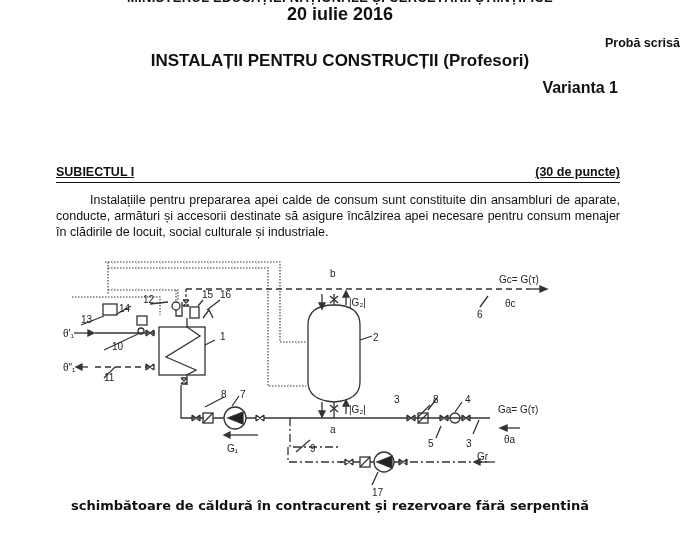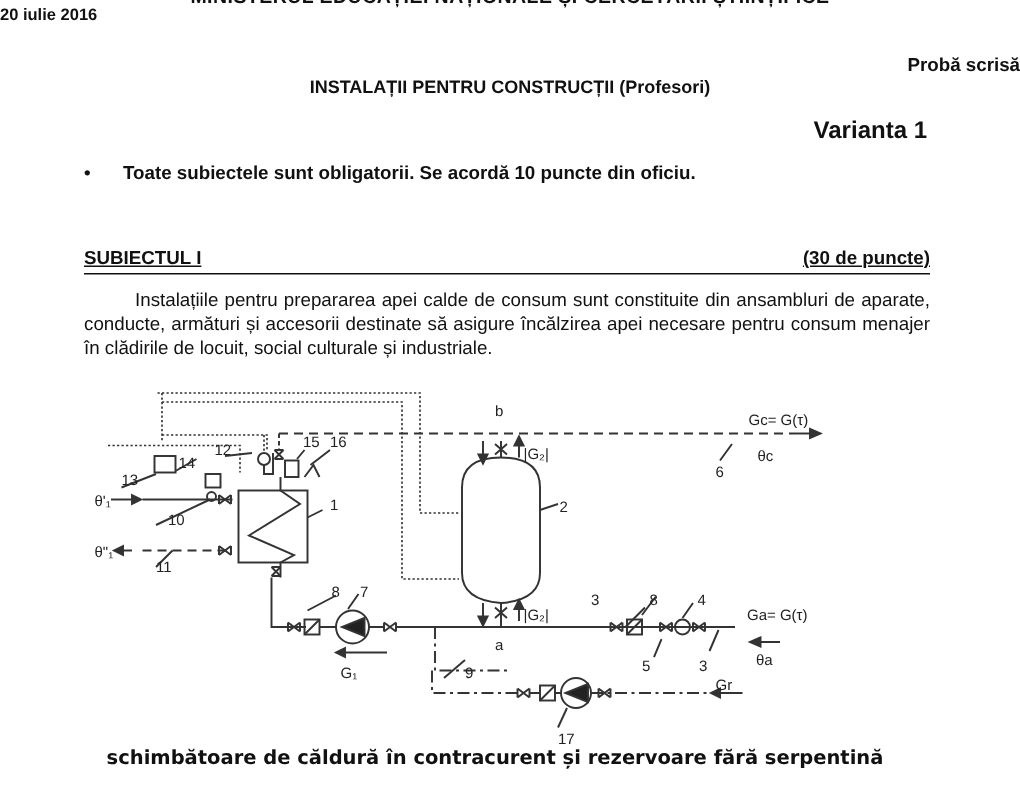--- a/index.html
+++ b/index.html
@@ -1,22 +1,22 @@
 <!DOCTYPE html>
 <html><head>
 <meta charset="utf-8">
 <style>
   html, body { margin: 0; padding: 0; background: #ffffff; }
   body { width: 680px; height: 533px; overflow: hidden; position: relative;
          font-family: "Liberation Sans", sans-serif; color: #111; }
   .abs { position: absolute; }
   .cut { top: -10px; left: 0; width: 680px; text-align: center; font-weight: bold; font-size: 13px; color: #111; letter-spacing: 0.3px; }
-  .date { top: 4px; left: 0; width: 680px; text-align: left; font-weight: bold; font-size: 11px; }
+  .date { top: 4px; left: 0; width: 680px; text-align: center; font-weight: bold; font-size: 18px; }
   .proba { top: 36px; left: 0; width: 680px; text-align: right; font-weight: bold; font-size: 12.5px; }
-  .subj { top: 51px; left: 0; width: 680px; text-align: center; font-weight: bold; font-size: 12px; }
+  .subj { top: 51px; left: 0; width: 680px; text-align: center; font-weight: bold; font-size: 17px; }
   .varianta { top: 79px; right: 62px; font-weight: bold; font-size: 16px; }
   .bullets { top: 107px; left: 56px; font-weight: bold; font-size: 12.5px; margin: 0; padding: 0; list-style: none; }
   .bullets li { height: 16px; line-height: 16px; }
   .bullets .dot { display: inline-block; width: 26px; }
   .section { top: 165px; left: 56px; width: 564px; height: 17px; border-bottom: 1.5px solid #111; font-weight: bold; font-size: 12.5px; }
   .section .l { position: absolute; left: 0; top: 0; text-decoration: underline; }
   .section .r { position: absolute; right: 0; top: 0; text-decoration: underline; margin-left: 24px; }
   .para { top: 192px; left: 56px; width: 564px; font-size: 12.5px; line-height: 16px; text-align: justify; text-indent: 34px; }
   .caption { top: 497px; left: 0; width: 680px; text-align: center; font-weight: bold; font-size: 13px; line-height: 17px; font-family: "DejaVu Sans", sans-serif; }
   .caption .c1 { display: block; padding-left: 18px; }
@@ -26,21 +26,20 @@
 </head>
 <body>
 
 <div class="abs cut">MINISTERUL EDUCAȚIEI NAȚIONALE ȘI CERCETĂRII ȘTIINȚIFICE</div>
 <div class="abs date">20 iulie 2016</div>
 <div class="abs proba">Probă scrisă</div>
 <div class="abs subj">INSTALAȚII PENTRU CONSTRUCȚII (Profesori)</div>
 <div class="abs varianta">Varianta 1</div>
 
 <ul class="abs bullets">
-  <li><span class="dot">•</span><span>Toate subiectele sunt obligatorii. Se acordă 10 puncte din oficiu.</span></li>
 </ul>
 
 <div class="abs section">
   <span class="l">SUBIECTUL I</span>
   <span class="r">(30 de puncte)</span>
 </div>
 
 <div class="abs para">Instalațiile pentru prepararea apei calde de consum sunt constituite din ansambluri de aparate, conducte, armături și accesorii destinate să asigure încălzirea apei necesare pentru consum menajer în clădirile de locuit, social culturale și industriale.</div>
 
 <svg class="abs" style="left:0;top:0" width="680" height="533" viewBox="0 0 680 533">

